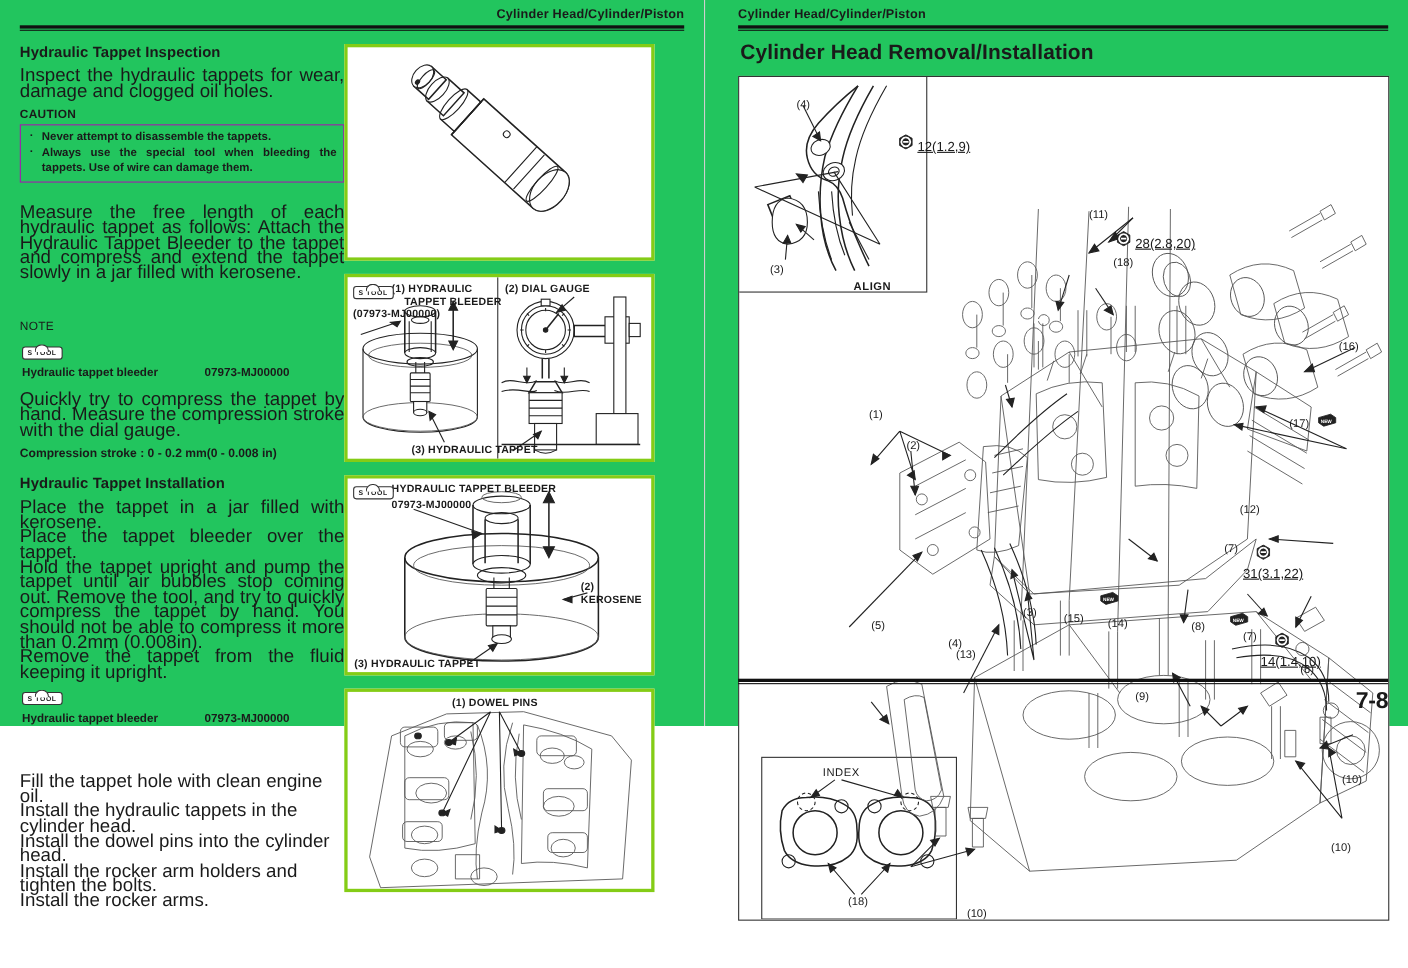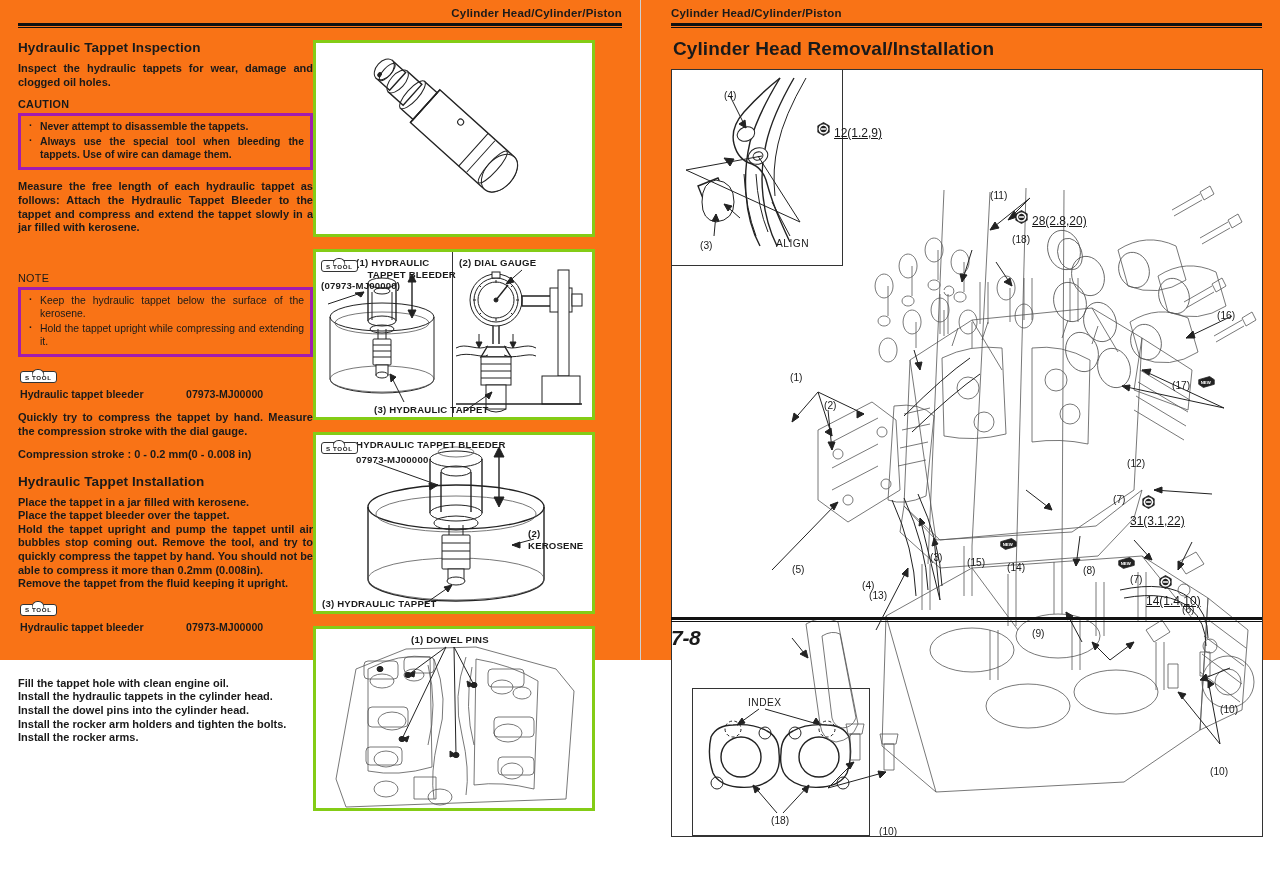--- a/index.html
+++ b/index.html
@@ -6,21 +6,21 @@
   html, body {
     width: 1280px; height: 880px;
     background: #ffffff;
     font-family: "Liberation Sans", sans-serif;
     color: #1a1a1a;
     overflow: hidden;
   }
   .spread { position: relative; width: 1280px; height: 880px; display: flex; }
 
   
-  .page { position: relative; height: 660px; background: #f97316; }
+  .page { position: relative; height: 660px; background: #22c55e; }
   .page-left  { width: 640px; padding: 0 18px 0 18px; }
   .page-right { width: 640px; padding: 0 18px 0 30px; border-left: 1px solid #cfcfcf; }
 
   
   .runhead { position: relative; padding-top: 6px; }
   .runhead-text {
     font-size: 11.5px; font-weight: bold; letter-spacing: .2px;
     white-space: nowrap; line-height: 14px;
   }
   .runhead-left .runhead-text { text-align: right; }
@@ -31,28 +31,27 @@
   
   .cols { display: flex; margin-top: 12px; }
   .col-text { width: 295px; }
   .col-figs { width: 282px; }
 
   h2.sec {
     font-size: 13.5px; font-weight: bold; letter-spacing: .1px;
     margin-bottom: 7px;
   }
   p.body {
-    font-size: 11px; line-height: 13.6px; text-align: justify;
+    font-size: 17px; line-height: 13.6px; text-align: justify;
     margin-bottom: 9px;
-    font-weight: bold;
   }
   .lbl { font-size: 10.8px; font-weight: normal; margin-bottom: 3px; letter-spacing:.3px;}
 
   .noticebox {
-    border: 3px solid #a21caf; padding: 4px 6px 5px 4px; margin-bottom: 10px;
+    border: 1px solid #a21caf; padding: 4px 6px 5px 4px; margin-bottom: 20px;
   }
   .noticebox ul { list-style: none; }
   .noticebox li {
     font-size: 10.4px; line-height: 13.4px; font-weight: bold;
     text-align: justify; padding-left: 15px; position: relative;
     margin-bottom: 1px;
   }
   .noticebox li::before {
     content: "·"; position: absolute; left: 4px; top: -1px; font-weight: bold;
   }
@@ -116,21 +115,21 @@
 
   
   .footer { position: absolute; left: 18px; right: 18px; bottom: 10px; }
   .footer-right { left: 30px; right: 18px; }
   .foot-rule { border-top: 3px solid #111; }
   .foot-rule2 { border-top: 1px solid #111; margin-top: 1.5px; }
   .pageno {
     font-size: 21px; font-weight: bold; margin-top: 4px; letter-spacing: -.3px;
   }
   .pageno.r { text-align: right; }
-  .pageno.l { text-align: left; font-style: italic; }
+  .pageno.l { text-align: right; }
 
   svg { display: block; }
   .ln { fill: none; stroke: #222; stroke-width: 1; }
   .ln2 { fill: none; stroke: #222; stroke-width: 1.4; }
   .lnl { fill: none; stroke: #555; stroke-width: .8; }
   .fillw { fill: #fff; stroke: #222; stroke-width: 1; }
   .fillk { fill: #222; stroke: #222; stroke-width: 1; }
 </style>
 </head>
 <body>
@@ -158,26 +157,20 @@
             <li>Never attempt to disassemble the tappets.</li>
             <li>Always use the special tool when bleeding the tappets. Use of wire can damage them.</li>
           </ul>
         </div>
 
         <p class="body">Measure the free length of each hydraulic tappet as follows: Attach the Hydraulic Tappet Bleeder to the tappet and compress and extend the tappet slowly in a jar filled with kerosene.</p>
 
         <div style="height:28px"></div>
 
         <div class="lbl">NOTE</div>
-        <div class="noticebox note">
-          <ul>
-            <li>Keep the hydraulic tappet below the surface of the kerosene.</li>
-            <li>Hold the tappet upright while compressing and extending it.</li>
-          </ul>
-        </div>
 
 
         <div class="toolrow">
           <span class="stool">S TOOL</span>
         </div>
         <div class="toolspec">
           <span class="tname">Hydraulic tappet bleeder</span>
           <span>07973-MJ00000</span>
         </div>
 
@@ -405,21 +398,21 @@
       <div class="rule-thin"></div>
     </div>
 
     <h1 class="title">Cylinder Head Removal/Installation</h1>
 
     <div class="bigfig">
 
       <div class="inset" style="left:-1px;top:-1px;width:172px;height:197px">
         <div class="callout" style="left:52px;top:20px">(4)</div>
         <div class="callout" style="left:28px;top:170px">(3)</div>
-        <div class="plain" style="left:104px;top:168px;font-weight:normal">ALIGN</div>
+        <div class="plain" style="left:104px;top:186px;font-weight:bold">ALIGN</div>
         <svg width="170" height="195" viewBox="0 0 170 195">
           <path class="ln2" d="M108,8 q-22,36 -30,64 q-6,26 -4,52 q2,30 14,52"></path>
           <path class="ln2" d="M122,8 q-22,38 -28,66 q-6,26 -3,52 q3,28 14,50"></path>
           <path class="ln" d="M134,8 q-22,38 -28,66 q-6,26 -3,52"></path>
           <path class="ln2" d="M108,8 q-20,16 -36,34 q-14,16 -10,32 q4,16 18,20 q10,4 14,16 q6,22 14,40 q6,14 10,22"></path>
           <ellipse class="fillw" cx="74" cy="64" rx="9" ry="7" transform="rotate(-22 74 64)"></ellipse>
           <ellipse class="fillw" cx="86" cy="86" rx="10" ry="8" transform="rotate(-22 86 86)"></ellipse>
           <ellipse class="ln" cx="86" cy="86" rx="5" ry="4" transform="rotate(-22 86 86)"></ellipse>
           <path class="ln" d="M72,104 q2,36 12,62"></path>
           <path class="ln" d="M84,104 q2,34 12,58"></path>

